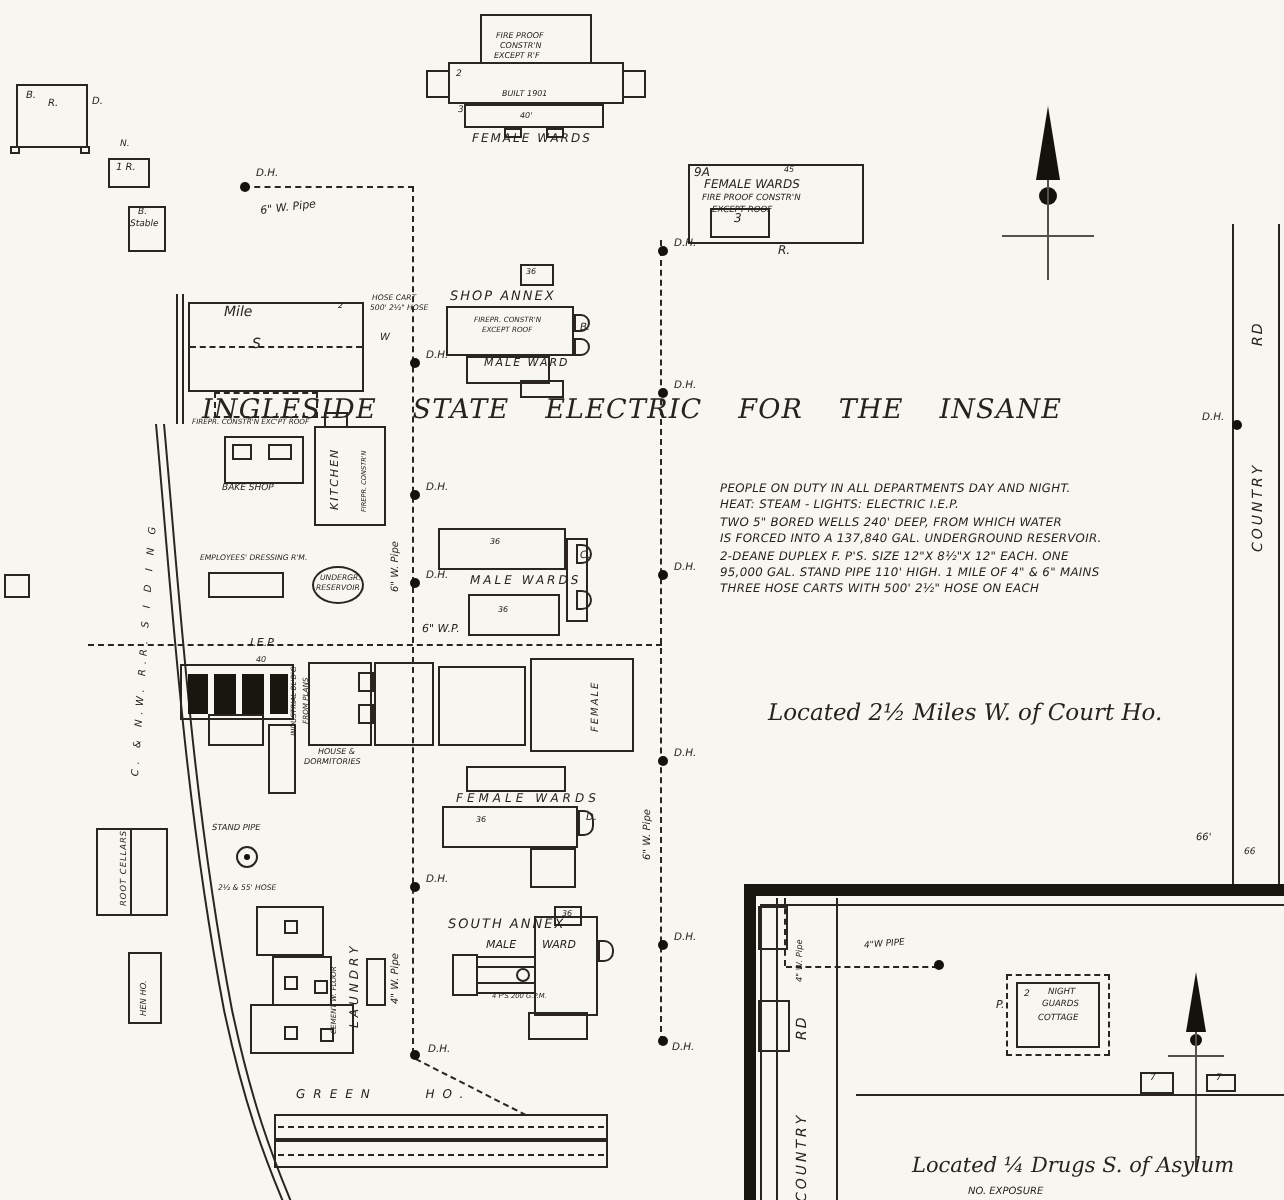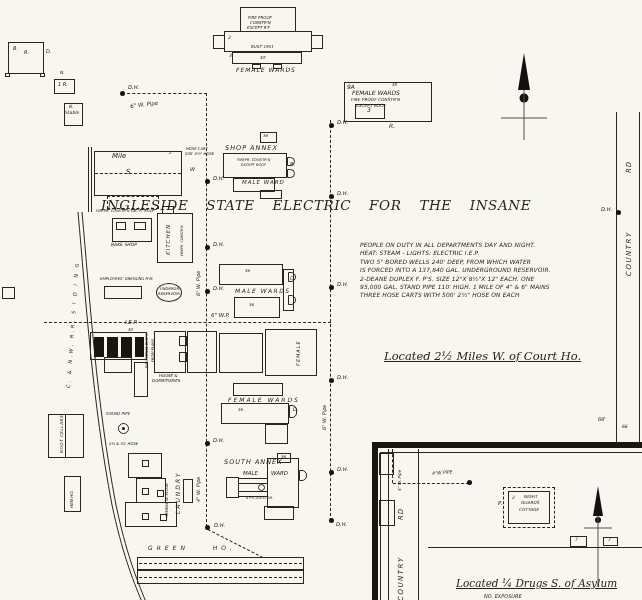--- a/index.html
+++ b/index.html
@@ -6,21 +6,21 @@
   #map{position:relative;width:642px;height:600px;overflow:hidden;
        font-family:"DejaVu Sans",sans-serif;color:#26231e;background:#f7f6f0;}
   #gfx{position:absolute;left:0;top:0;z-index:1;}
   .ann{position:absolute;white-space:nowrap;font-style:italic;line-height:1;
        transform-origin:0 0;z-index:5;}
   #map-title{position:absolute;left:101px;top:197px;font-size:13.5px;font-style:italic;
        letter-spacing:.6px;word-spacing:13px;white-space:nowrap;z-index:6;
        font-family:"DejaVu Serif",serif;}
   #notes{position:absolute;left:360px;top:241px;font-size:5.9px;font-style:italic;
        line-height:8.4px;white-space:nowrap;letter-spacing:.15px;z-index:6;}
-  .located{position:absolute;font-style:italic;text-decoration:underline;
+  .located{position:absolute;font-style:italic;
        white-space:nowrap;z-index:6;font-family:"DejaVu Serif",serif;}
   #loc-main{left:384px;top:349px;font-size:11.5px;}
   #loc-inset{left:456px;top:577px;font-size:10.5px;}
   #exposure{position:absolute;left:484px;top:593px;font-size:5px;font-style:italic;z-index:6;}
   #scalep{position:absolute;left:649px;top:583px;font-size:9px;font-style:italic;z-index:6;
        font-family:"DejaVu Serif",serif;}
   .rect{position:absolute;border:1px solid #2a261f;z-index:3;box-sizing:border-box;}
   .dashed{border-style:dashed;}
   .fillblk{position:absolute;background:#19150f;z-index:4;}
   .line{position:absolute;height:0;border-top:1px solid #2a261f;transform-origin:0 0;z-index:2;}

